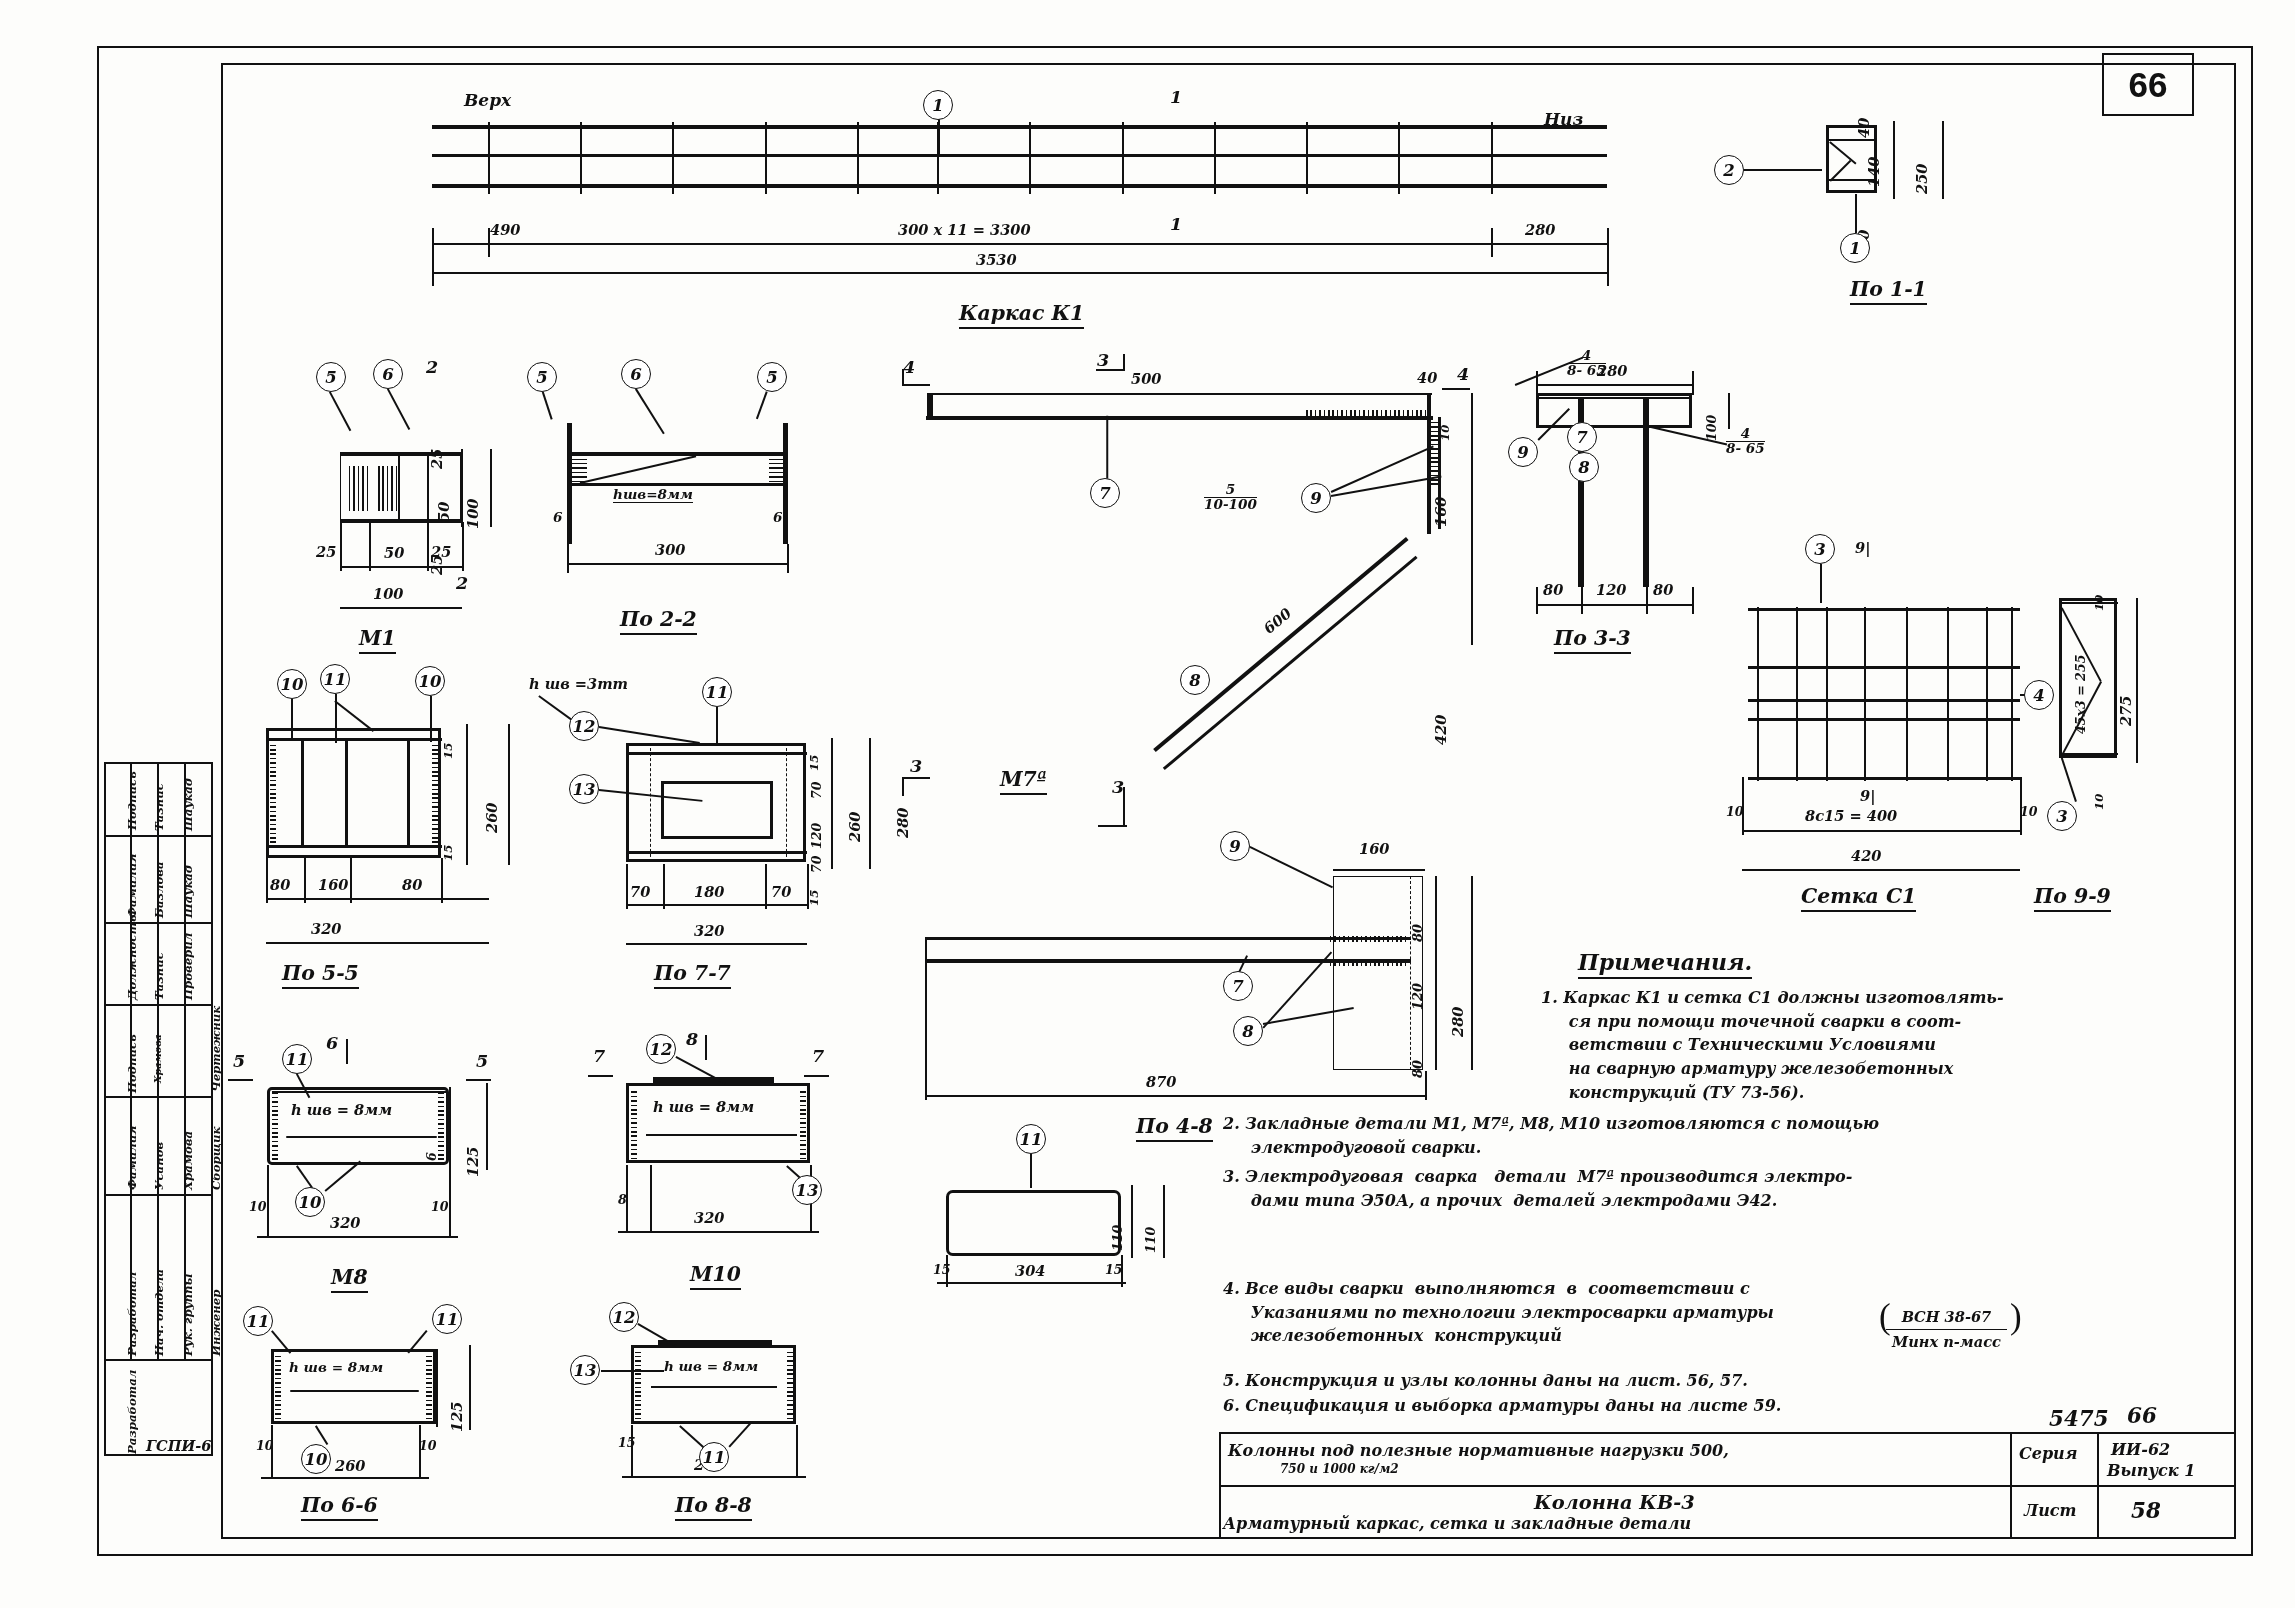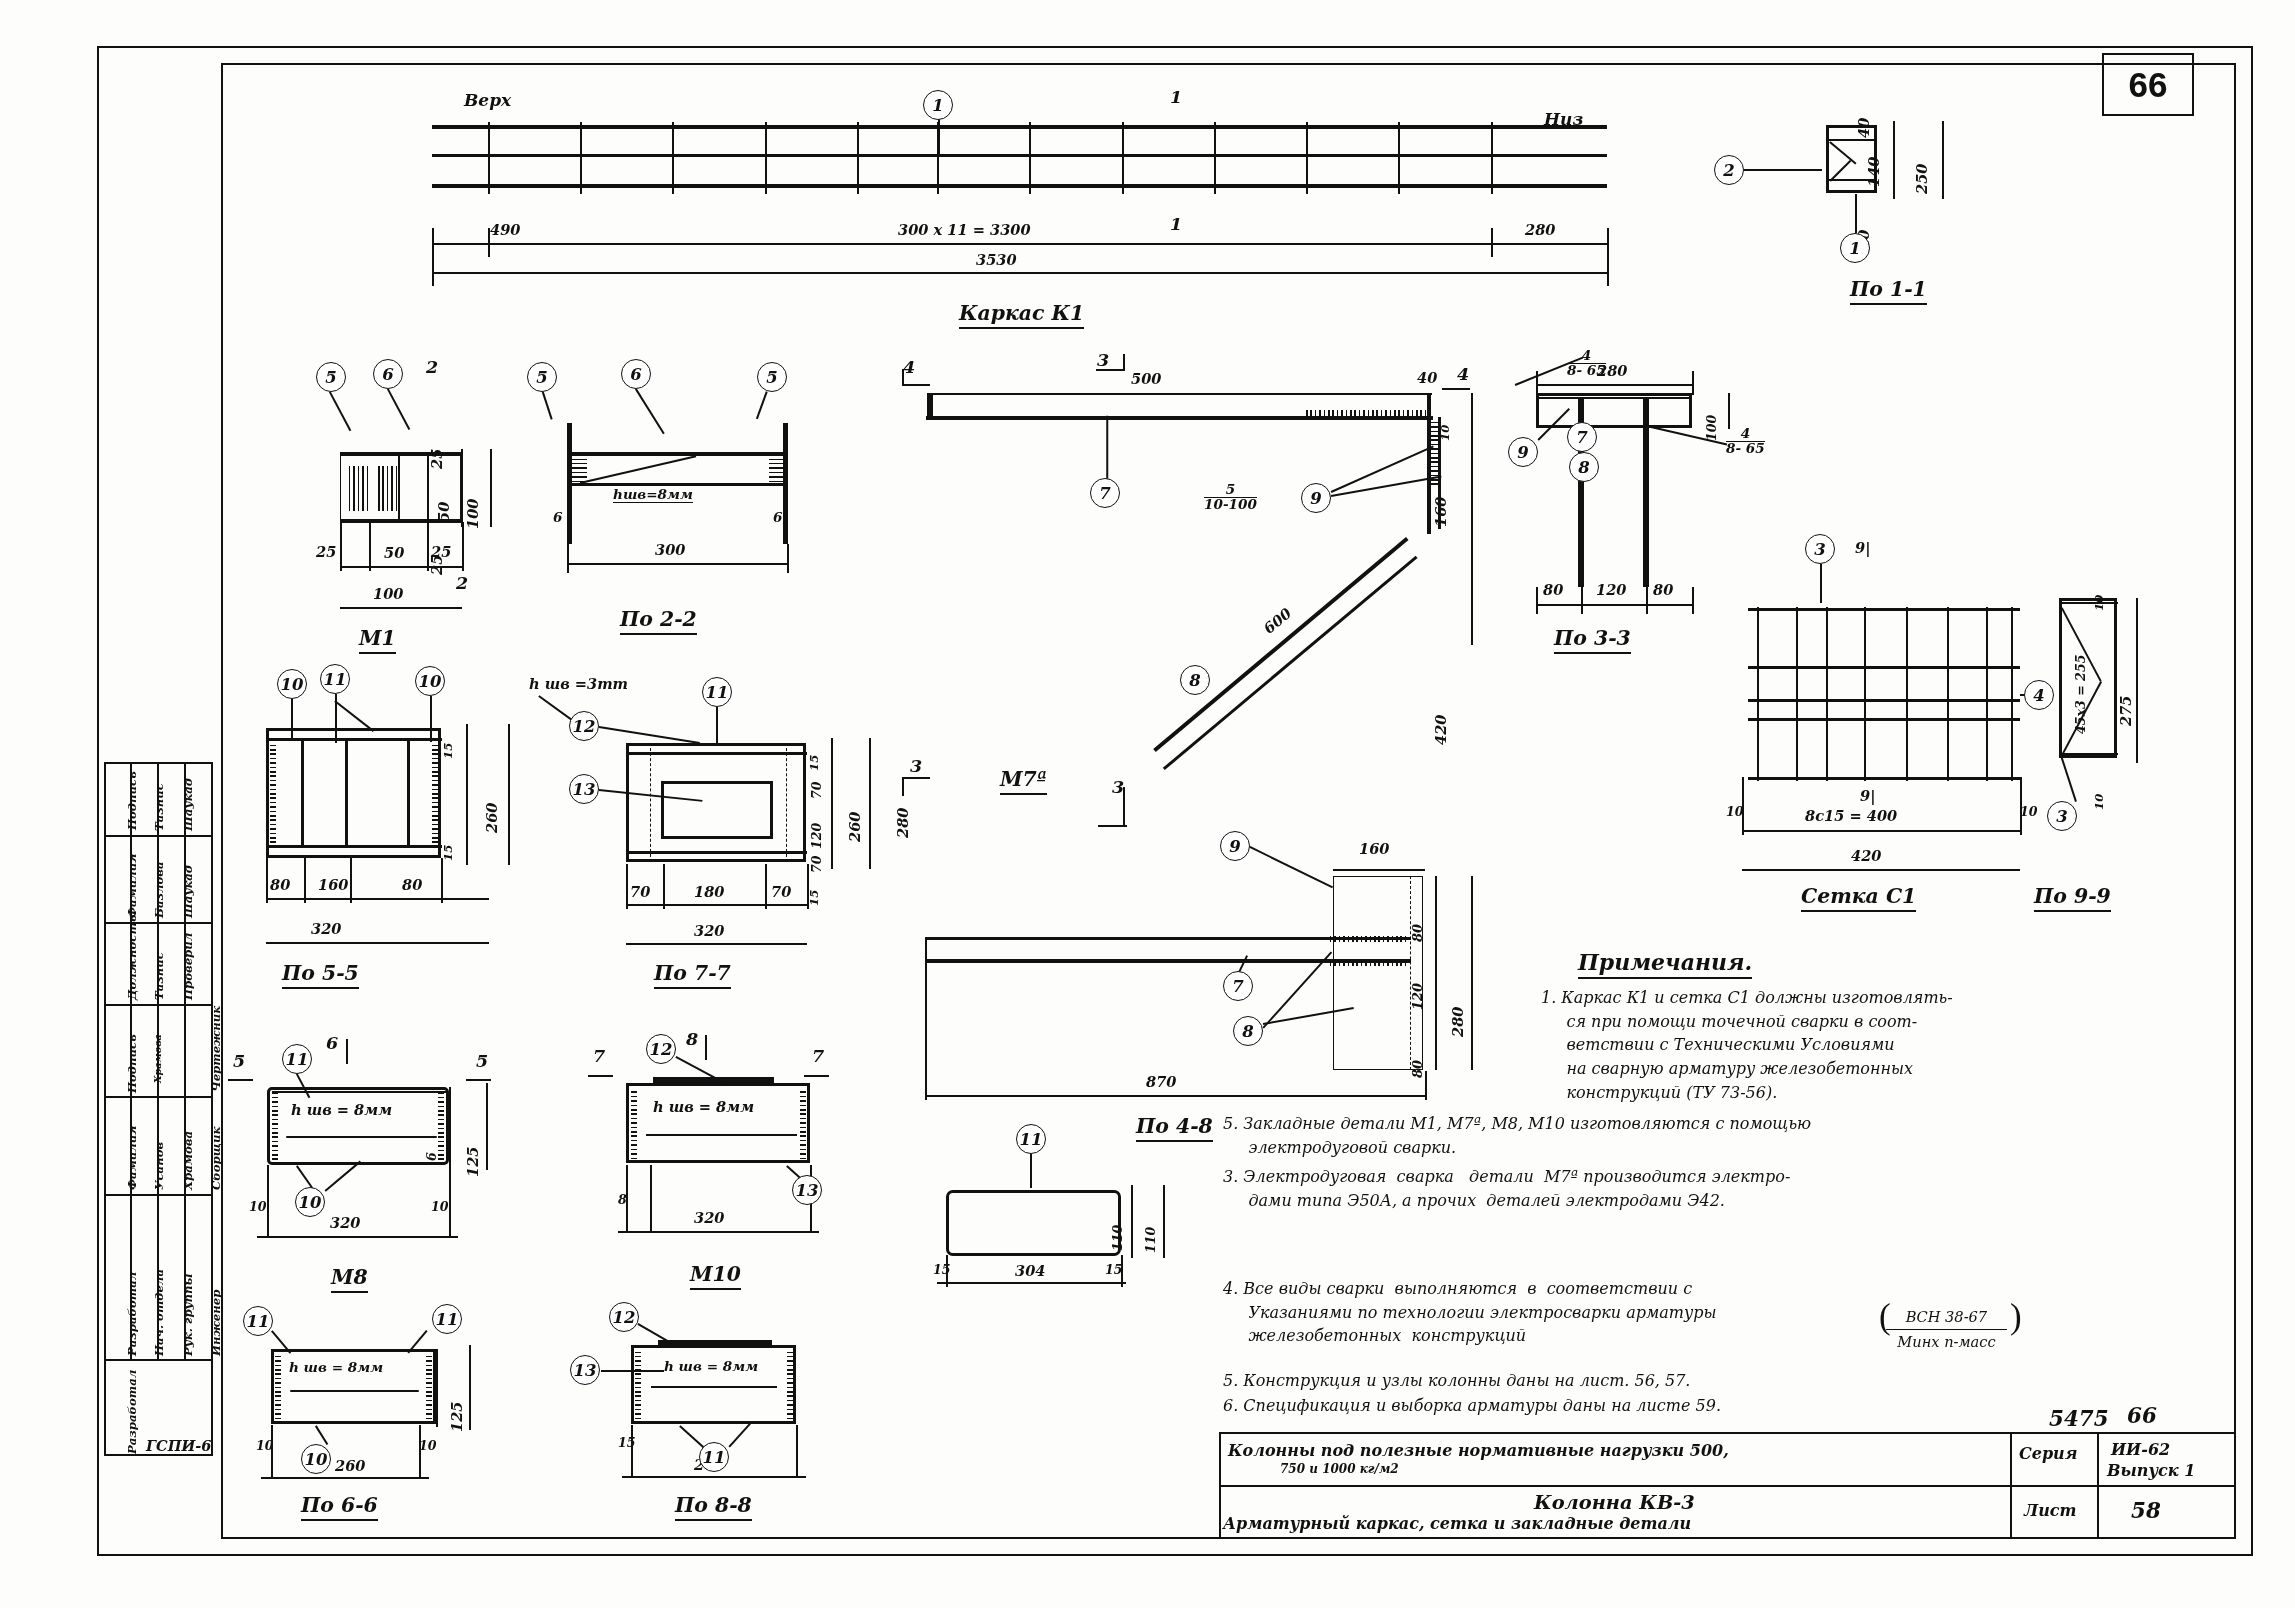--- a/index.html
+++ b/index.html
@@ -62,21 +62,21 @@
   
   .tb{ position:absolute; border:2.4px solid #111; }
   .stamp-txt{
     position:absolute;
     font-family:"DejaVu Serif", serif; font-style:italic; font-weight:700;
     font-size:11.7px; white-space:nowrap;
     transform:rotate(-90deg); transform-origin:left top;
   }
   .note{
     position:absolute;
-    font-family:"DejaVu Serif", serif; font-style:italic; font-weight:400;
+    font-family:"DejaVu Serif", serif; font-style:italic; font-weight:700;
     font-size:16px; line-height:1.48;
     white-space:pre;
   }
   .sheetno{
     position:absolute; left:2102px; top:53px; width:92px; height:63px;
     border:2.9px solid #111; display:flex; align-items:center; justify-content:center;
     font-family:"Liberation Sans", sans-serif; font-weight:700; font-size:35px;
   }
   .weldfrac{
     position:absolute; font-family:"DejaVu Serif", serif; font-style:italic;
@@ -645,21 +645,21 @@
     <div class="cap u" style="left:675px; top:1493px;">По 8-8</div>
   </div>
 
   <div>
     <div class="cap u" style="left:1578px; top:949px; font-size:22px;">Примечания.</div>
     <div class="note" style="left:1541px; top:986px; width:636px;">1. Каркас К1 и сетка С1 должны изготовлять-
      ся при помощи точечной сварки в соот-
      ветствии с Техническими Условиями
      на сварную арматуру железобетонных
      конструкций (ТУ 73-56).</div>
-    <div class="note" style="left:1223px; top:1112px; width:952px;">5. Закладные детали М1, М7ª, М8, М10 изготовляются с помощью
+    <div class="note" style="left:1223px; top:1112px; width:952px;">2. Закладные детали М1, М7ª, М8, М10 изготовляются с помощью
      электродуговой сварки.</div>
     <div class="note" style="left:1223px; top:1165px; width:952px;">3. Электродуговая  сварка   детали  М7ª производится электро-
      дами типа Э50А, а прочих  деталей электродами Э42.</div>
     <div class="note" style="left:1223px; top:1277px; width:952px;">4. Все виды сварки  выполняются  в  соответствии с
      Указаниями по технологии электросварки арматуры
      железобетонных  конструкций</div>
     <div class="note" style="left:1223px; top:1369px;">5. Конструкция и узлы колонны даны на лист. 56, 57.</div>
     <div class="note" style="left:1223px; top:1394px;">6. Спецификация и выборка арматуры даны на листе 59.</div>
 
     <div style="position:absolute; left:1886px; top:1306px; width:121px; text-align:center;">

